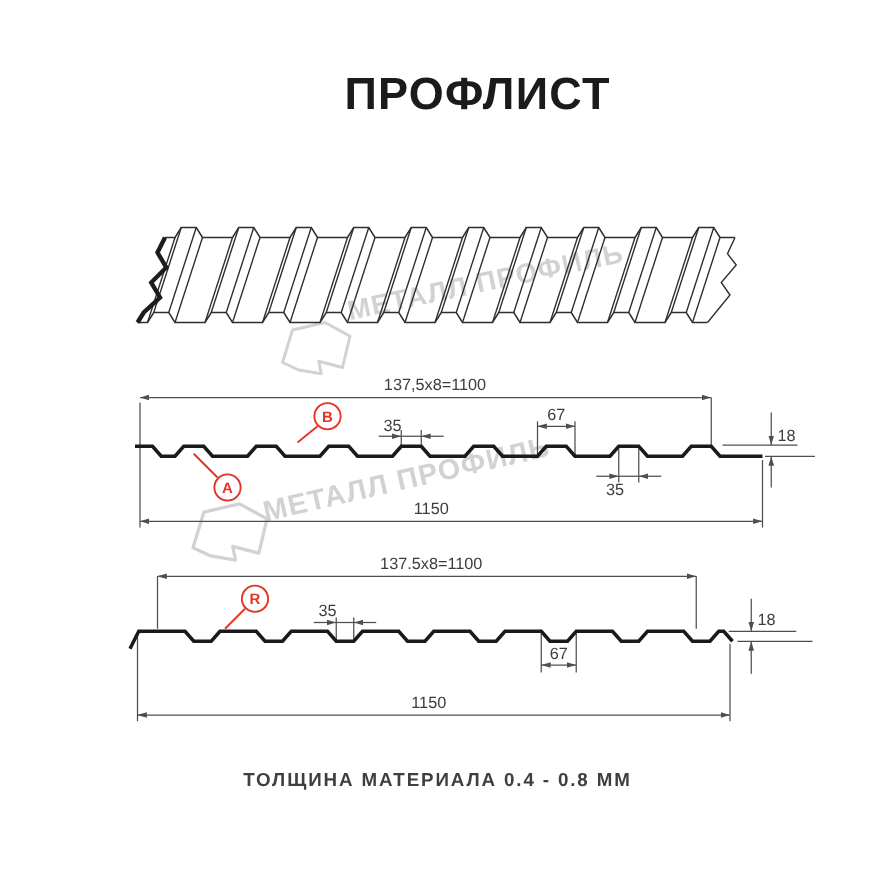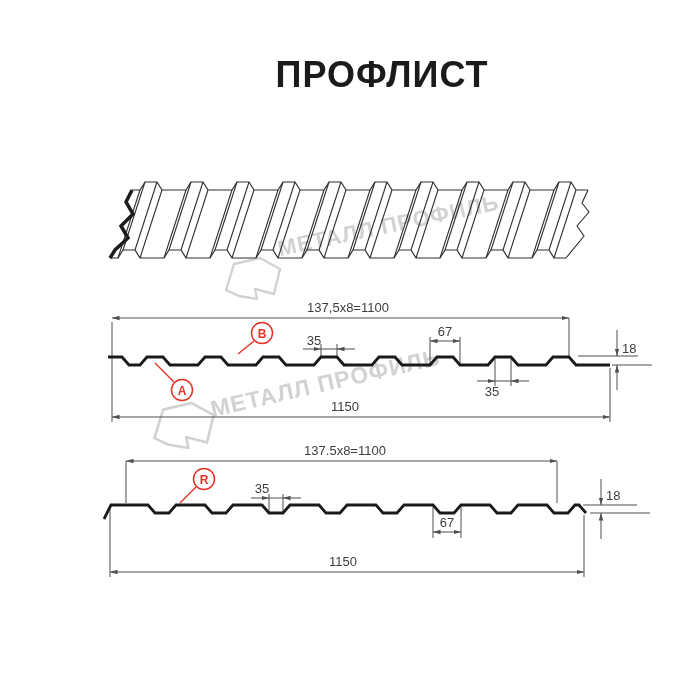--- a/index.html
+++ b/index.html
@@ -161,13 +161,14 @@
     </g>
 
     <text class="dimtext" x="345" y="455" text-anchor="middle">137.5x8=1100</text>
     <text class="dimtext" x="262" y="493" text-anchor="middle">35</text>
     <text class="dimtext" x="447" y="527" text-anchor="middle">67</text>
     <text class="dimtext" x="606" y="500" text-anchor="start">18</text>
     <text class="dimtext" x="343" y="566" text-anchor="middle">1150</text>
     <text class="redtext" x="204" y="483.5" text-anchor="middle">R</text>
   </svg>
 
+  <div class="footer-note">ТОЛЩИНА МАТЕРИАЛА 0.4 - 0.8 ММ</div>
 </div>
 
 </body></html>

